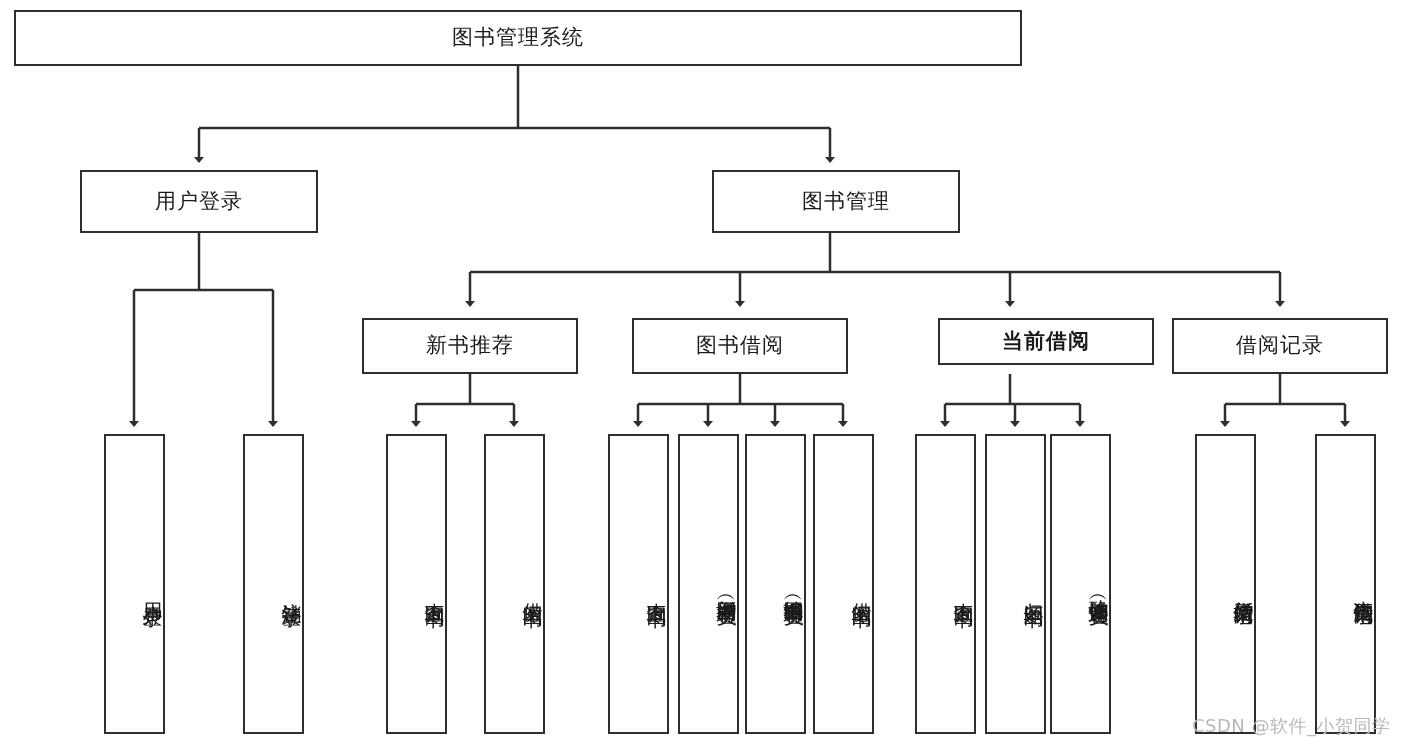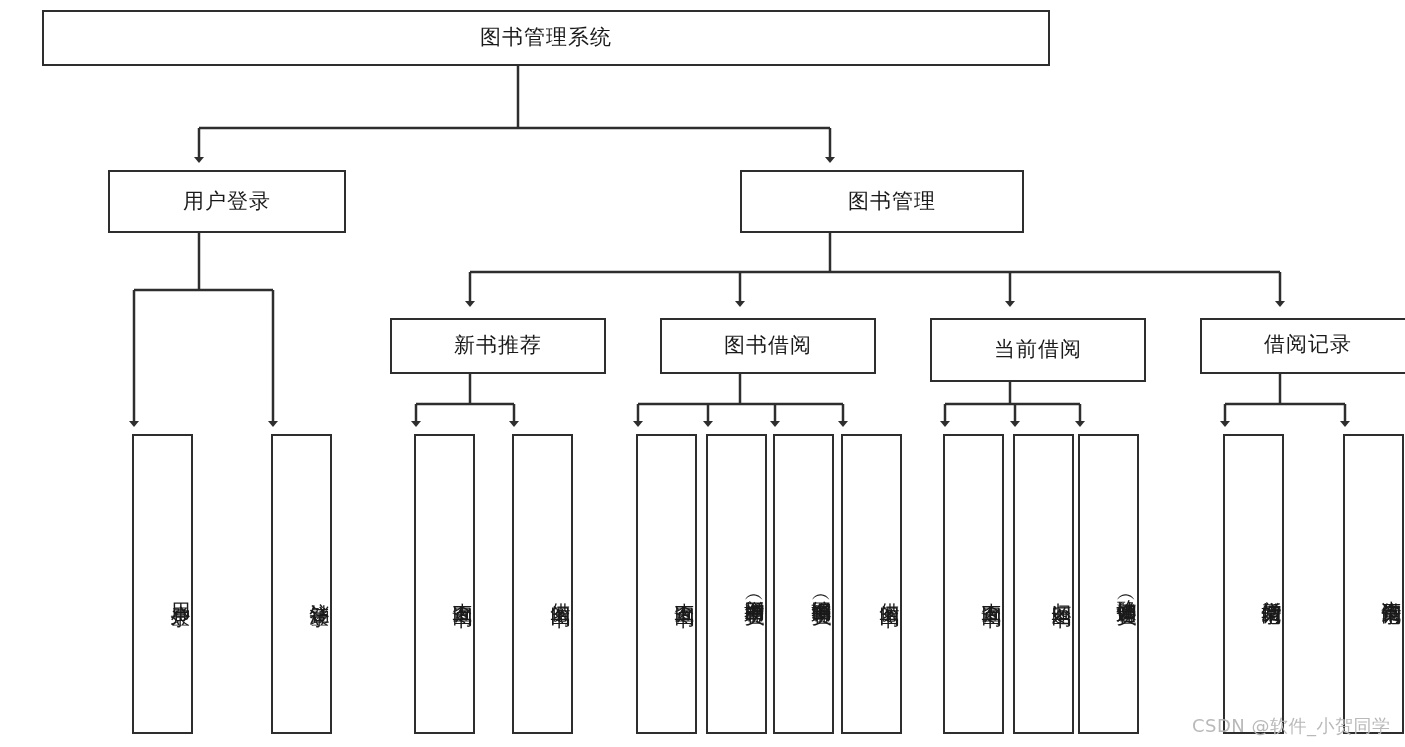--- a/index.html
+++ b/index.html
@@ -17,21 +17,20 @@
   }
   .node {
     position: absolute;
     box-sizing: border-box;
     border: 2.5px solid #2e2e2e;
     background: #ffffff;
     display: flex;
     align-items: center;
     justify-content: center;
     color: #1a1a1a;
-    margin-left: 28px;
   }
   .node.h {
     font-size: 21px;
     letter-spacing: 1px;
     line-height: 1.1;
   }
   .node.v {
     writing-mode: vertical-rl;
     text-orientation: upright;
     font-size: 20px;
@@ -116,34 +115,34 @@
     </g>
   </svg>
 
   <div class="node h" style="left:14px; top:10px; width:1008px; height:56px;">
     <span>图书管理系统</span>
   </div>
 
   <div class="node h" style="left:80px; top:170px; width:238px; height:63px;">
     <span>用户登录</span>
   </div>
-  <div class="node h" style="left:712px; top:170px; width:284px; height:63px;padding-left:20px;">
+  <div class="node h" style="left:712px; top:170px; width:248px; height:63px;padding-left:20px;">
     <span>图书管理</span>
   </div>
 
   <div class="node h" style="left:362px; top:318px; width:216px; height:56px;font-family:Liberation Serif, serif;">
     <span>新书推荐</span>
   </div>
   <div class="node h" style="left:632px; top:318px; width:216px; height:56px;">
     <span>图书借阅</span>
   </div>
-  <div class="node h" style="left:902px; top:318px; width:216px; height:64px;">
+  <div class="node h" style="left:938px; top:318px; width:216px; height:47px;font-weight:bold;">
     <span>当前借阅</span>
   </div>
-  <div class="node h" style="left:1172px; top:318px; width:216px; height:56px;font-family:Liberation Mono, monospace;">
+  <div class="node h" style="left:1172px; top:318px; width:216px; height:56px;">
     <span>借阅记录</span>
   </div>
 
   <div class="node v" style="left:104px; top:434px; width:61px; height:300px;">
     <span>用户登录</span>
   </div>
   <div class="node v" style="left:243px; top:434px; width:61px; height:300px;">
     <span>注销登录</span>
   </div>
 

